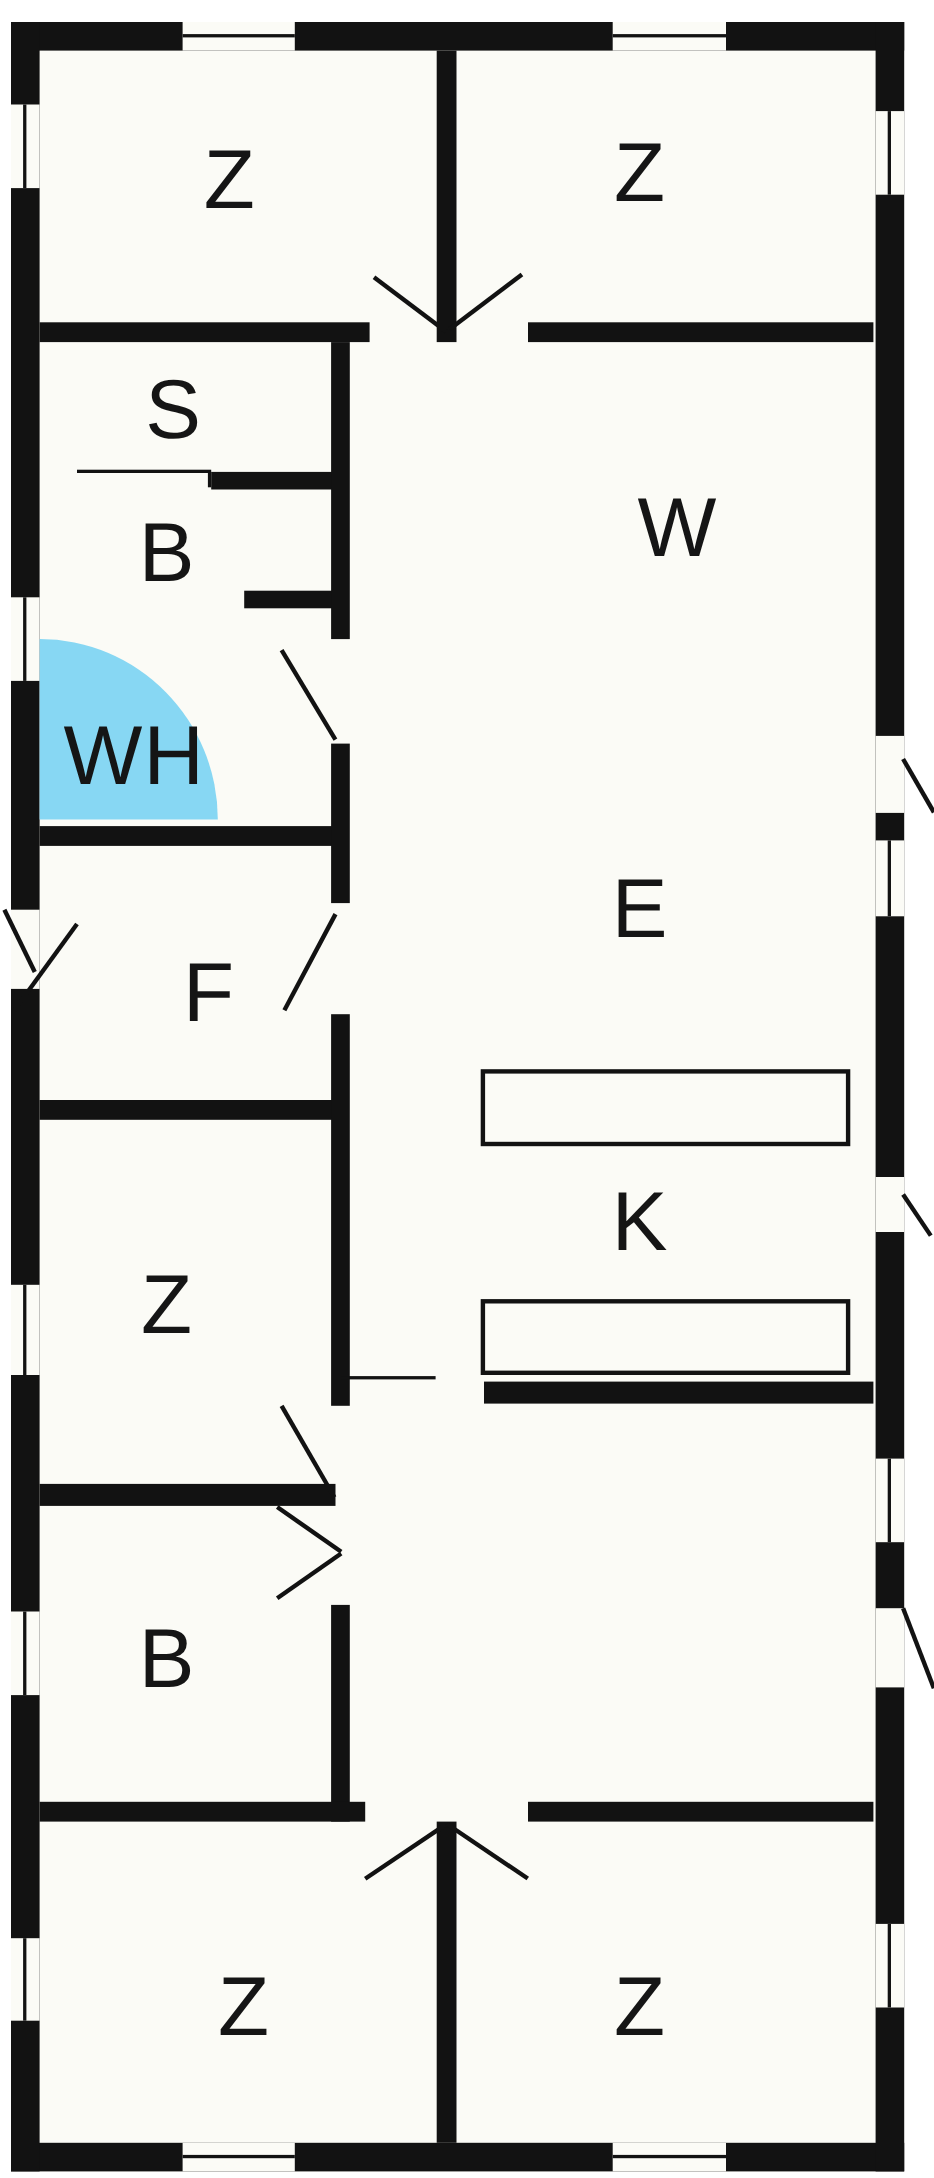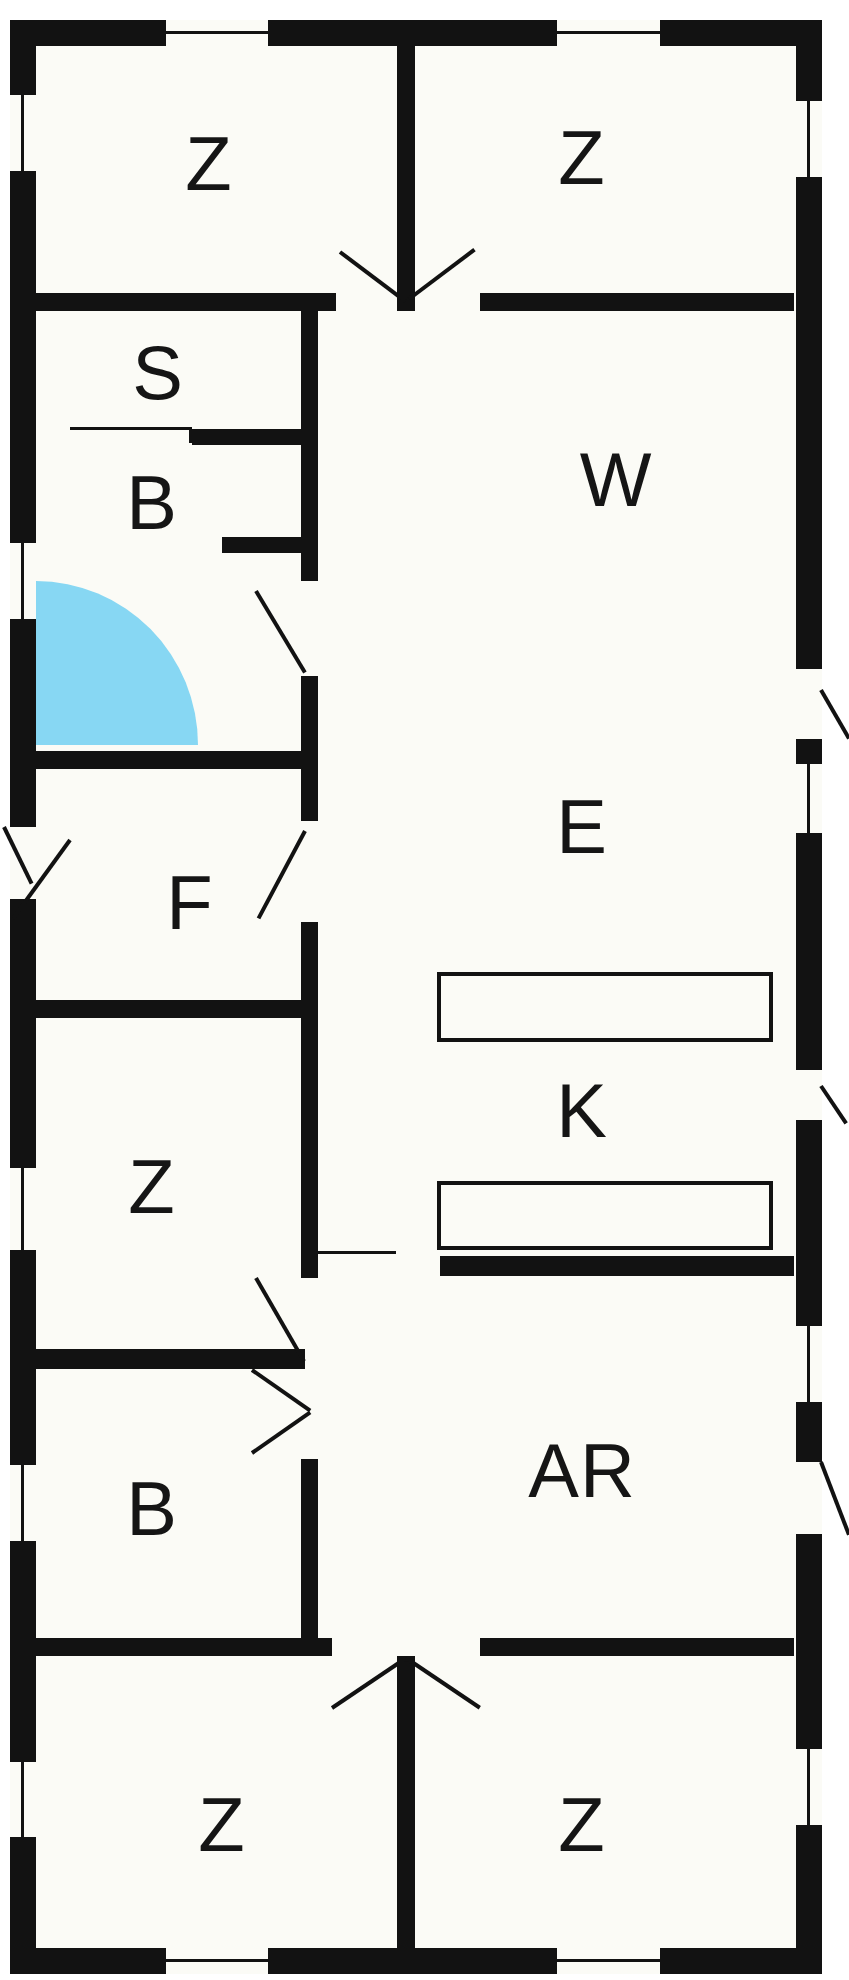--- a/index.html
+++ b/index.html
@@ -127,23 +127,23 @@
   <div class="leaf" style="left:821px;top:1084px;width:45px;transform:rotate(56deg);"></div>
   <div class="leaf" style="left:821px;top:1460px;width:78px;transform:rotate(69deg);"></div>
 
   <div class="counter" style="left:437px;top:972px;width:336px;height:70px;"></div>
   <div class="counter" style="left:437px;top:1181px;width:336px;height:69px;"></div>
 
   <div class="room-label" style="left:209px;top:164px;">Z</div>
   <div class="room-label" style="left:582px;top:158px;">Z</div>
   <div class="room-label" style="left:158px;top:373px;">S</div>
   <div class="room-label" style="left:152px;top:503px;">B</div>
+  <div class="room-label" style="left:122px;top:688px;">WH</div>
   <div class="room-label" style="left:616px;top:480px;">W</div>
   <div class="room-label" style="left:582px;top:827px;">E</div>
   <div class="room-label" style="left:190px;top:903px;">F</div>
   <div class="room-label" style="left:582px;top:1111px;">K</div>
   <div class="room-label" style="left:152px;top:1187px;">Z</div>
   <div class="room-label" style="left:152px;top:1509px;">B</div>
-  <div class="room-label" style="left:582px;top:1471px;">AR</div>
   <div class="room-label" style="left:222px;top:1825px;">Z</div>
   <div class="room-label" style="left:582px;top:1825px;">Z</div>
 
 </div>
 
 </body></html>

